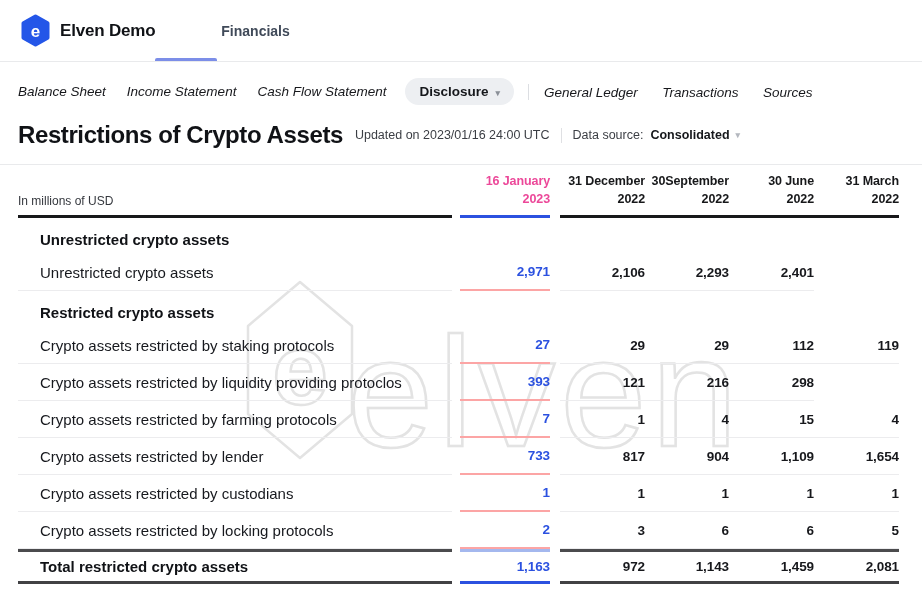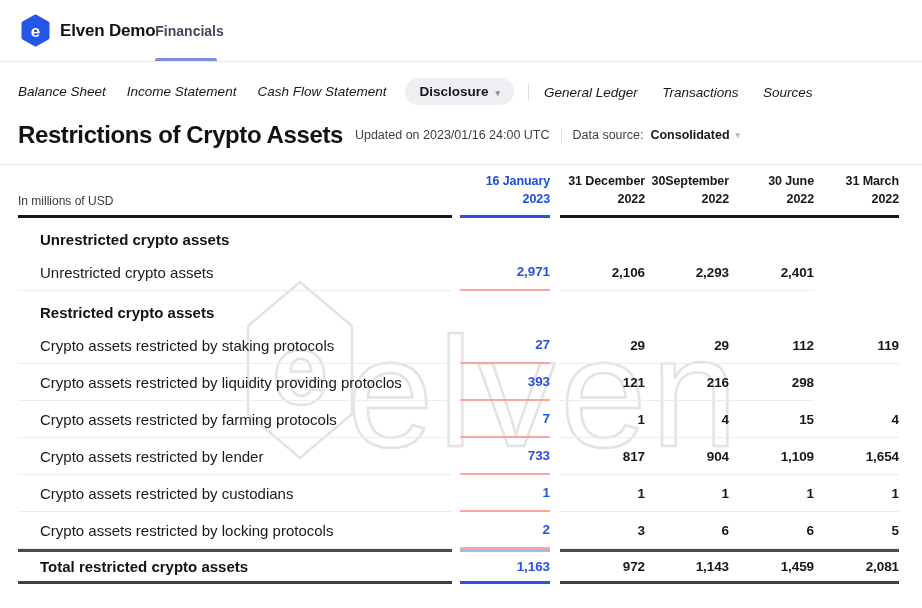--- a/index.html
+++ b/index.html
@@ -5,21 +5,21 @@
   * { margin:0; padding:0; box-sizing:border-box; }
   html,body { background:#fff; }
   body { font-family:"Liberation Sans", sans-serif; color:#17181c; }
   .app { position:relative; width:922px; height:608px; background:#fff; overflow:hidden; }
 
   
   .hdr { position:relative; height:62px; display:flex; align-items:center; padding:0 20px;
          border-bottom:1px solid #e9eaec; }
   .brand { display:flex; align-items:center; gap:9px; cursor:pointer; }
   .brand-name { font-size:17px; font-weight:700; color:#101216; letter-spacing:-0.2px; }
-  .top-tab { position:relative; font-size:14px; font-weight:700; color:#404a59; }
+  .top-tab { position:relative; margin-left:66px; font-size:14px; font-weight:700; color:#404a59; }
   .tab-underline { position:absolute; left:155px; bottom:0; width:62px; height:3px;
                    background:#7c8ee8; border-radius:2px 2px 0 0; }
 
   
   .toolbar { display:flex; align-items:center; padding:0 18px; margin-top:15px; height:29px; }
   .tb-item { font-size:13.5px; color:#17181c; margin-right:21px; cursor:pointer; white-space:nowrap;font-style:italic; }
   .pill { display:inline-flex; align-items:center; gap:7px; background:#edeff2; border:none;
           border-radius:15px; padding:6px 14px; font-family:inherit; font-size:13.5px;
           font-weight:700; color:#15171b; margin-left:-2px; cursor:pointer; }
   .pill .caret { font-size:9px; color:#8b9098; transform:translateY(0.5px); }
@@ -45,21 +45,21 @@
   .num  { justify-content:flex-end; font-size:13.5px; font-weight:700; color:#17181c;
           letter-spacing:-0.1px; }
   .sp   { border:none !important; }
 
   
   .thead { height:53px; }
   .thead .cell { align-items:flex-end; padding-bottom:7px; border-bottom:3px solid #17181a; }
   .unit { font-size:12px; font-weight:400; color:#35383e; }
   .colhead { text-align:right; font-size:12.5px; font-weight:700; line-height:1.45; color:#17181a; }
   .thead .hl { border-bottom-color:#2b51e0; }
-  .thead .hl .colhead { color:#1d4ed8; }
+  .thead .hl .colhead { color:#ec4899; }
 
   
   .section { height:36px; }
   .section .seclabel { grid-column:1 / -1; font-size:15px; font-weight:700; color:#101216;
                        padding:6px 0 0 22px; display:flex; align-items:center; }
   .data { height:37px; }
   .data .cell { border-bottom:1px solid #ececee; }
   .data .cell.hl { border-bottom:2px solid #fca5a5; }
   .rowlabel { font-size:15px; color:#17191e; padding-left:22px; }
   .hl.num { color:#2b51e0; }

